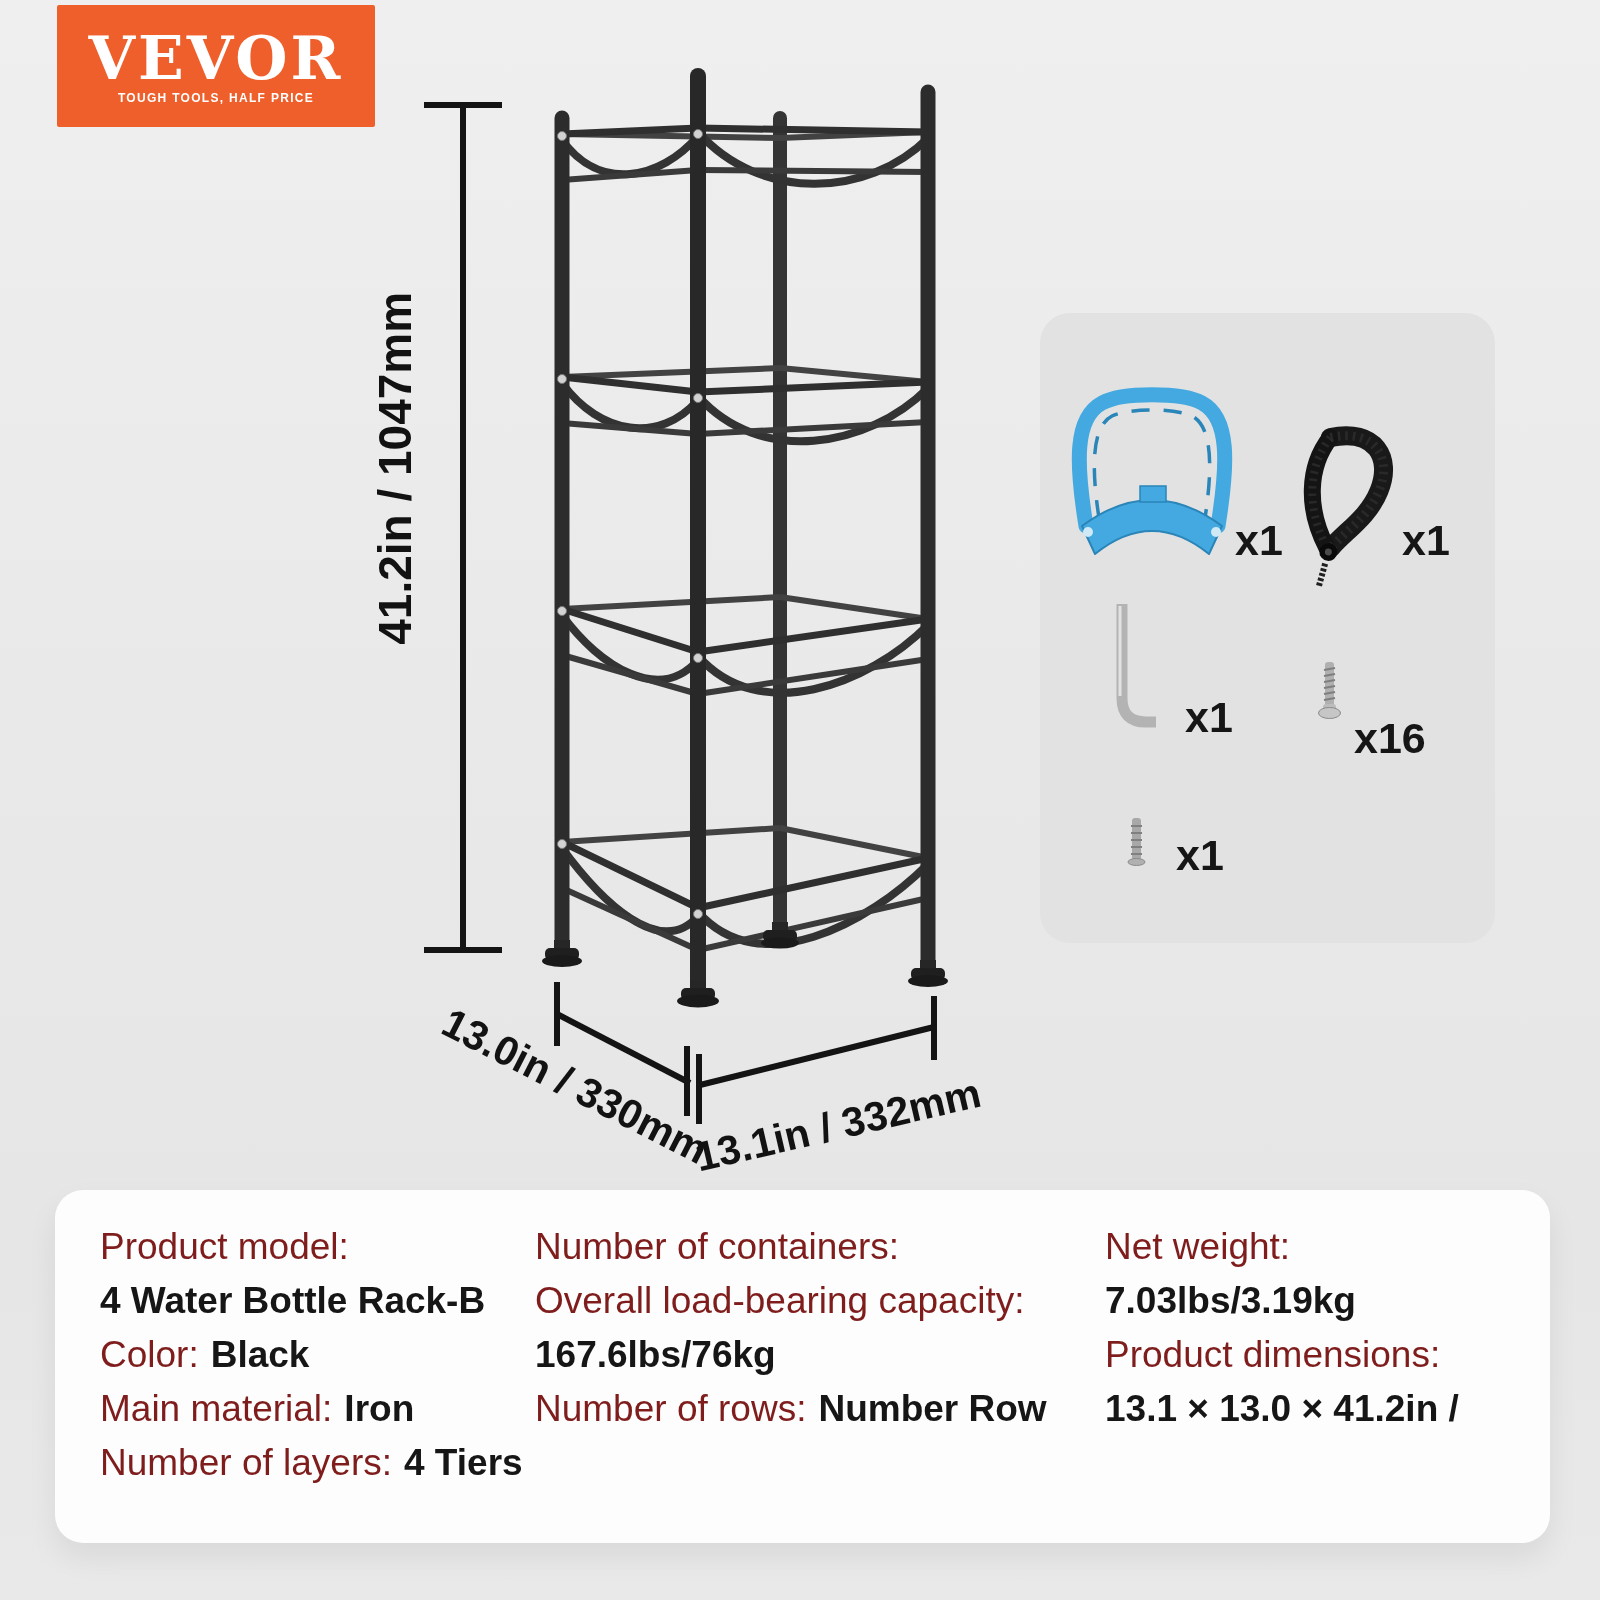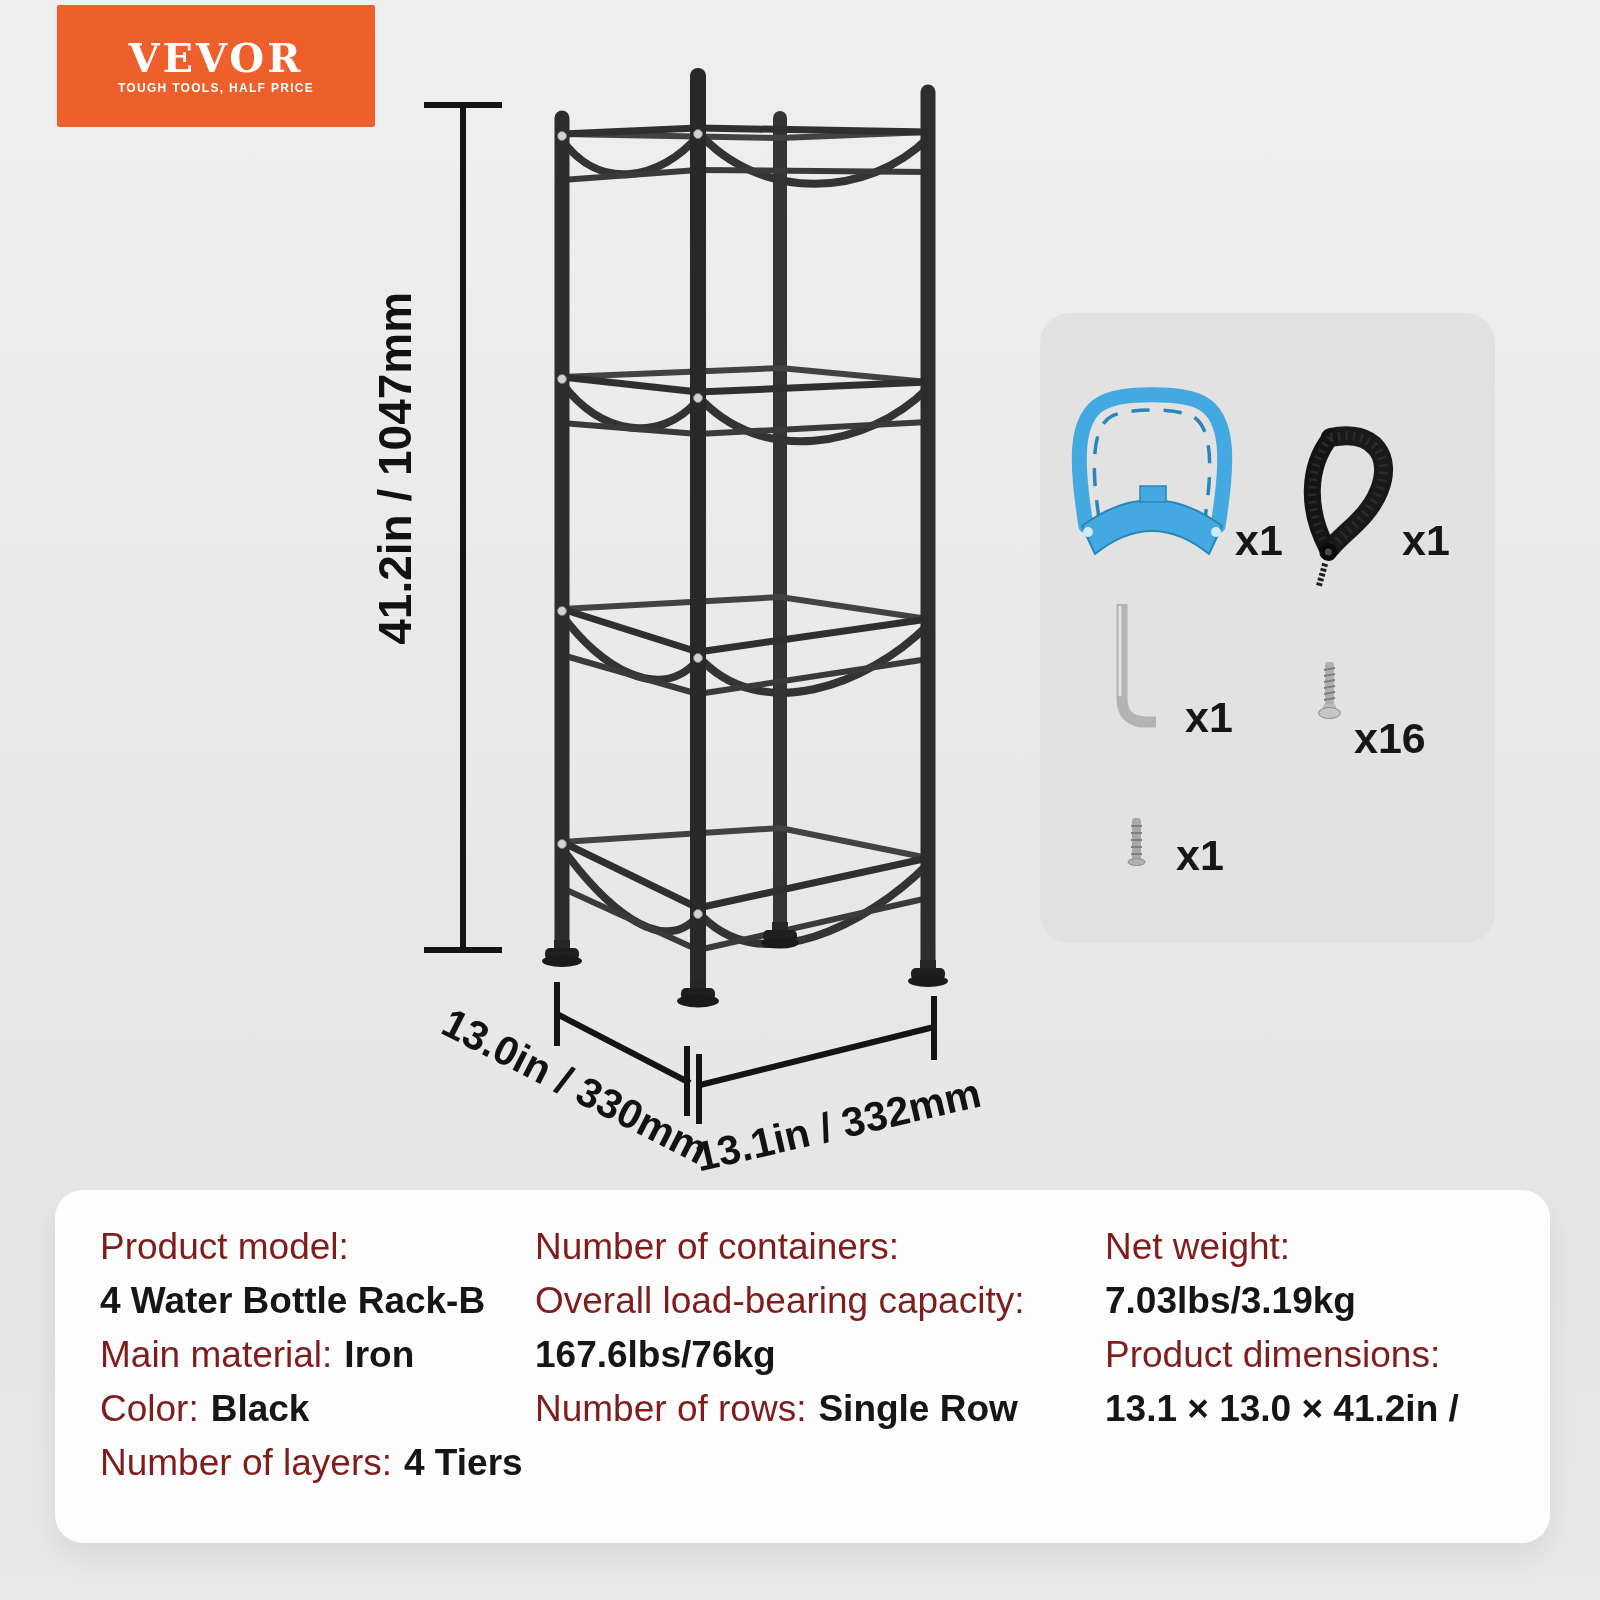--- a/index.html
+++ b/index.html
@@ -4,21 +4,21 @@
 <style>
   html,body{margin:0;padding:0;background:#e9e9e9;}
   .canvas{
     position:relative;width:1600px;height:1600px;overflow:hidden;
     background:linear-gradient(180deg,#efefef 0%,#e9e9e9 45%,#e6e6e6 78%,#e9e9e9 100%);
     font-family:"Liberation Sans",sans-serif;
   }
   
   .logo{position:absolute;left:57px;top:5px;width:318px;height:122px;background:#EF5F2B;
         display:flex;flex-direction:column;align-items:center;justify-content:center;gap:3px;border-radius:2px;}
-  .logo-name{color:#ffffff;font-family:"DejaVu Serif",serif;font-weight:bold;font-size:40px;letter-spacing:3px;line-height:1;}
+  .logo-name{color:#ffffff;font-family:"DejaVu Serif",serif;font-weight:bold;font-size:60px;letter-spacing:3px;line-height:1;}
   .logo-slogan{color:#ffffff;font-size:12px;font-weight:bold;letter-spacing:1.3px;}
   
   .acc-panel{position:absolute;left:1040px;top:313px;width:455px;height:630px;background:#e2e2e2;border-radius:30px;}
   .qty{position:absolute;font-weight:bold;font-size:43px;color:#161616;line-height:1;}
   .qty-handle{left:195px;top:206px;}
   .qty-strap{left:362px;top:206px;}
   .qty-wrench{left:145px;top:383px;}
   .qty-screw{left:314px;top:404px;}
   .qty-anchor{left:136px;top:521px;}
   .spec-panel{position:absolute;left:55px;top:1190px;width:1495px;height:353px;background:#fdfdfd;
@@ -50,29 +50,29 @@
     <div class="qty qty-strap">x1</div>
     <div class="qty qty-wrench">x1</div>
     <div class="qty qty-screw">x16</div>
     <div class="qty qty-anchor">x1</div>
   </div>
 
   <div class="spec-panel">
     <div class="spec-col col1">
       <div><span class="lbl">Product model:</span></div>
       <div><span class="val">4 Water Bottle Rack-B</span></div>
+      <div><span class="lbl mr">Color:</span><span class="val">Black</span></div>
       <div><span class="lbl mr">Main material:</span><span class="val">Iron</span></div>
-      <div><span class="lbl mr">Color:</span><span class="val">Black</span></div>
       <div><span class="lbl mr">Number of layers:</span><span class="val">4 Tiers</span></div>
     </div>
     <div class="spec-col col2">
       <div><span class="lbl">Number of containers:</span></div>
       <div><span class="lbl">Overall load-bearing capacity:</span></div>
       <div><span class="val">167.6lbs/76kg</span></div>
-      <div><span class="lbl mr">Number of rows:</span><span class="val">Single Row</span></div>
+      <div><span class="lbl mr">Number of rows:</span><span class="val">Number Row</span></div>
     </div>
     <div class="spec-col col3">
       <div><span class="lbl">Net weight:</span></div>
       <div><span class="val">7.03lbs/3.19kg</span></div>
       <div><span class="lbl">Product dimensions:</span></div>
       <div><span class="val">13.1 × 13.0 × 41.2in /</span></div>
     </div>
   </div>
 
   <svg class="art" width="1600" height="1600" viewBox="0 0 1600 1600">

